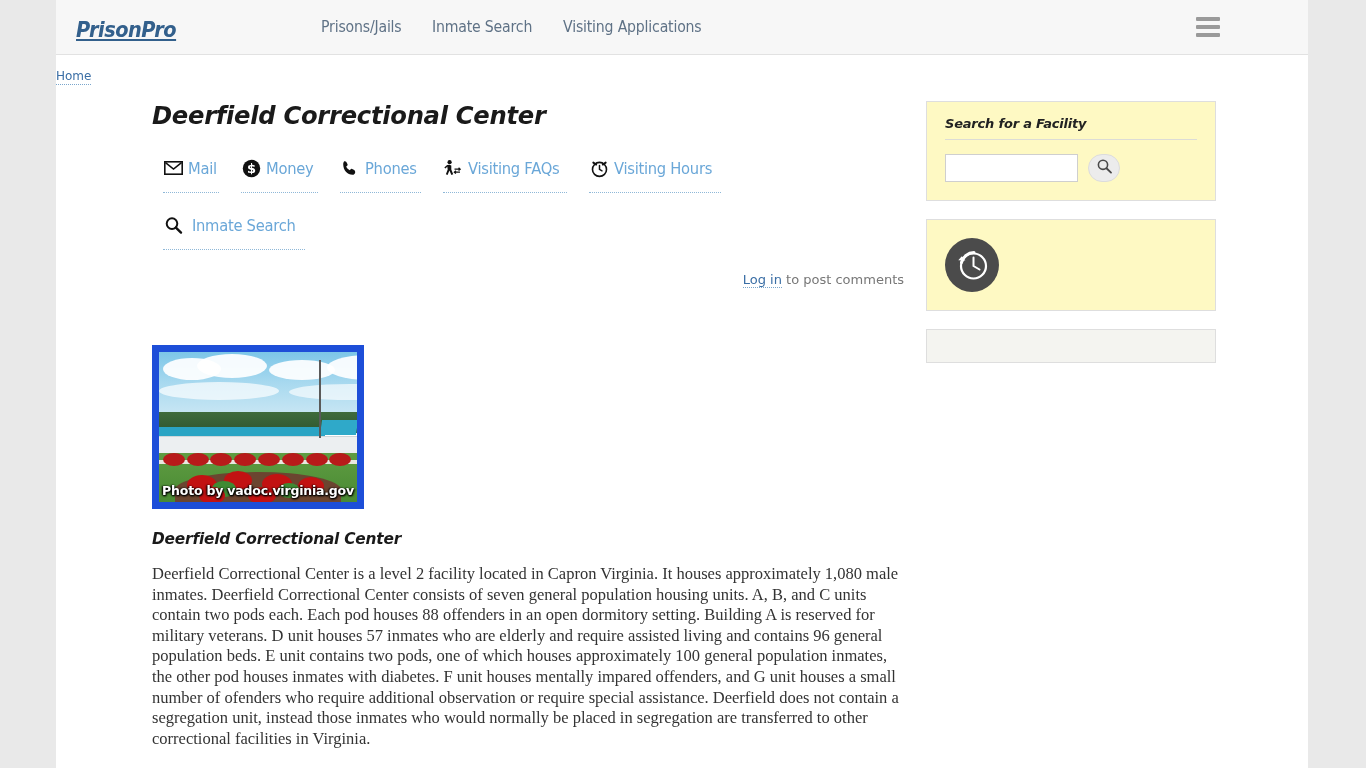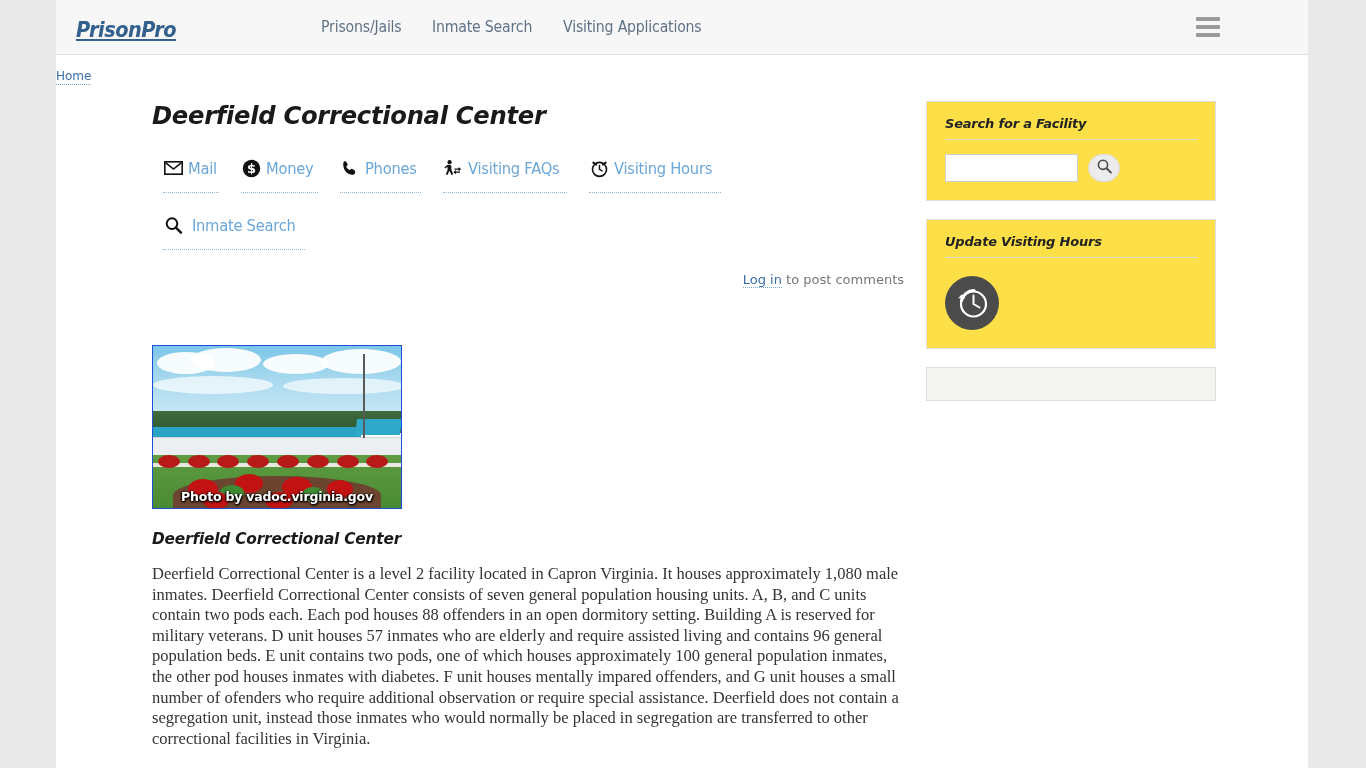--- a/index.html
+++ b/index.html
@@ -164,25 +164,25 @@
   }
   .post-comments a {
     color: #3a6ea5;
     text-decoration: none;
     border-bottom: 1px dotted #7aa6cc;
   }
 
   
   .photo-wrap {
     position: relative;
-    width: 250px; height: 164px;
+    width: 212px; height: 164px;
     margin-top: 58px;
     margin-bottom: 20px;
     overflow: hidden;
-    border: 1px solid #1d4ed8;
+    border: 7px solid #1d4ed8;
   }
   .sky {
     position: absolute; left:0; top:0;
     width: 100%; height: 46%;
     background: linear-gradient(#7cc6e8 0%, #a8d9ef 45%, #cfe9f5 100%);
   }
   .cloud {
     position: absolute;
     background: rgba(255,255,255,0.92);
     border-radius: 50%;
@@ -273,21 +273,21 @@
     font-size: 16.5px;
     line-height: 20.6px;
     color: #333333;
     width: 750px;
     margin: 0;
     text-align: left;
   }
 
   
   .panel {
-    background: #fde047;
+    background: #fef9c3;
     border: 1px solid #dedede;
     padding: 14px 18px 18px 18px;
     margin-bottom: 18px;
   }
   .panel.empty { height: 34px; padding: 0; background: #f4f4f0; }
   .panel-title {
     font-family: "DejaVu Sans", sans-serif;
     font-size: 13px;
     font-weight: bold;
     font-style: italic;
@@ -526,21 +526,20 @@
               <svg width="17" height="17" viewBox="0 0 17 17">
                 <circle cx="7" cy="6.8" r="4.6" fill="none" stroke="#4a4a4a" stroke-width="1.6"></circle>
                 <path d="M10.5 10.3 L15 14.6" stroke="#4a4a4a" stroke-width="1.9" stroke-linecap="round"></path>
               </svg>
             </span>
           </button>
         </div>
       </div>
 
       <div class="panel">
-        <div class="panel-title">Update Visiting Hours</div>
         <div class="uvh-row">
           <div class="clock-badge">
             <svg width="40" height="40" viewBox="0 0 40 40">
               <circle cx="21.5" cy="21" r="12.5" fill="none" stroke="#fff" stroke-width="2.2"></circle>
               <path d="M21.5 12.5 L21.5 21 L27.5 24.5" fill="none" stroke="#fff" stroke-width="2" stroke-linecap="round"></path>
               <path d="M9.5 17.5 A12.8 12.8 0 0 1 22 7.6" fill="none" stroke="#fff" stroke-width="3" stroke-linecap="round"></path>
               <path d="M6.3 15.2 L9.8 11.2 L13.4 15.6 Z" fill="#fff"></path>
             </svg>
           </div>
         </div>

